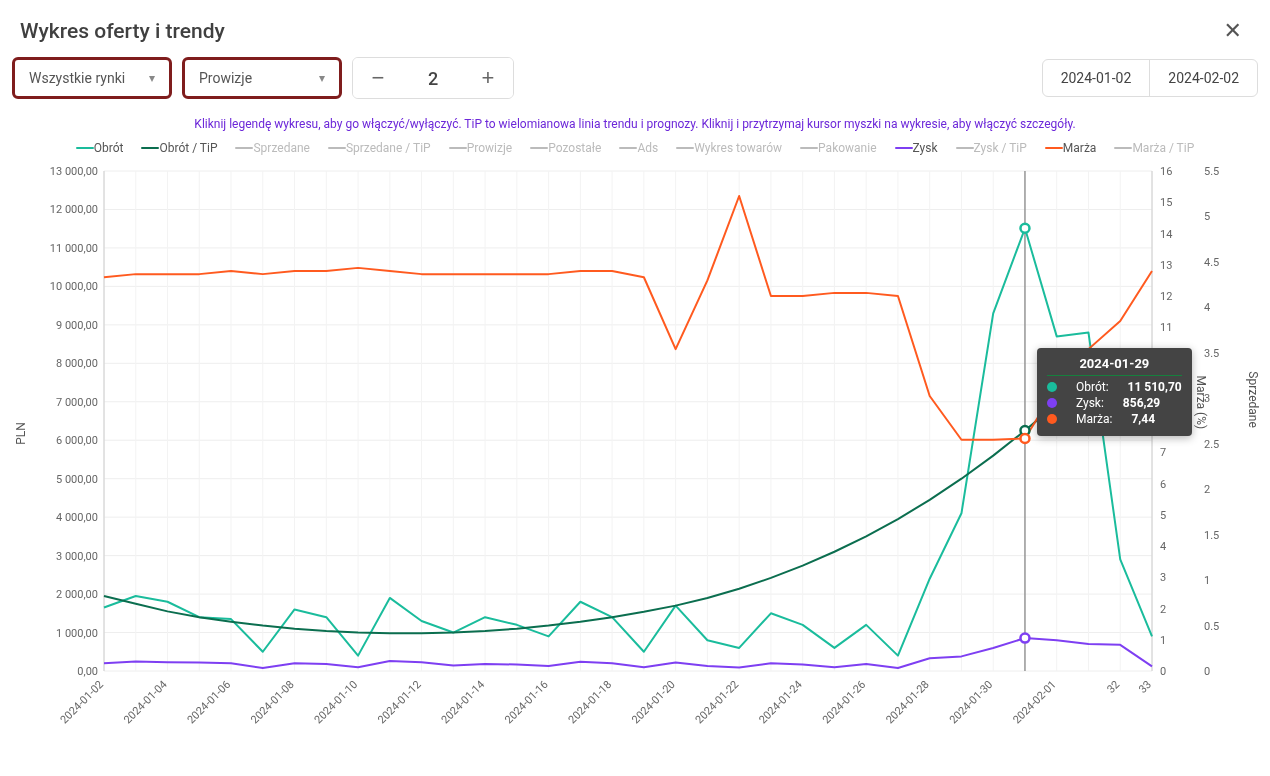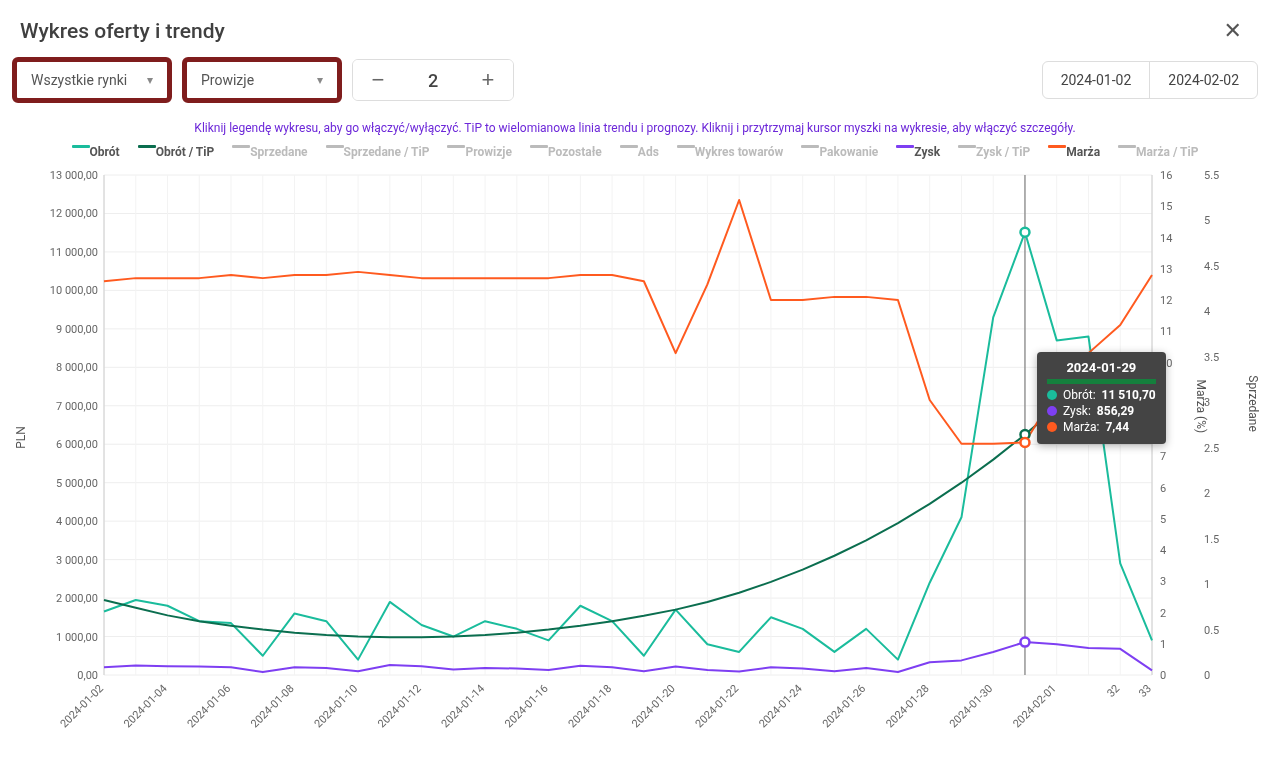--- a/index.html
+++ b/index.html
@@ -34,21 +34,21 @@
   .toolbar {
     display: flex;
     align-items: center;
     padding: 0 12px 12px 12px;
     gap: 10px;
   }
   .dropdown {
     display: flex;
     align-items: center;
     justify-content: space-between;
-    border: 5px solid #7f1d1d;
+    border: 3px solid #7f1d1d;
     border-radius: 6px;
     padding: 10px 14px;
     font-size: 14px;
     color: #555;
     min-width: 160px;
     cursor: pointer;
     background: #fff;
   }
   .dropdown .chev { color: #888; font-size: 12px; margin-left: 10px; }
   .stepper {
@@ -100,24 +100,23 @@
     display: flex;
     gap: 18px;
     justify-content: center;
     align-items: center;
     flex-wrap: wrap;
     padding: 4px 40px 6px 40px;
     font-size: 12px;
   }
   .legend-item {
     display: flex;
-    align-items: flex-start;
+    align-items: center;
     cursor: pointer;
     color: #555;
-    font-weight: bold;
   }
   .legend-item.disabled { color: #bbb; }
   .legend-swatch {
     width: 18px;
     height: 2.5px;
     border-radius: 1px;
   }
   .chart-wrap {
     position: relative;
     margin: 0 18px;
@@ -132,29 +131,29 @@
     font-size: 12px;
     border-radius: 4px;
     padding: 8px 10px;
     pointer-events: none;
     box-shadow: 0 2px 8px rgba(0,0,0,0.3);
     white-space: nowrap;
   }
   .tooltip .tt-title {
     font-weight: bold;
     text-align: center;
-    border-bottom: 5px solid #15803d;
+    border-bottom: 1px solid #15803d;
     padding-bottom: 4px;
     margin-bottom: 4px;
     font-size: 13px;
   }
   .tooltip .tt-row {
     display: flex;
     align-items: center;
-    gap: 6px;
+    gap: 19px;
     margin: 2px 0;
   }
   .tooltip .tt-dot {
     width: 10px;
     height: 10px;
     border-radius: 50%;
   }
   .tooltip .tt-val { font-weight: bold; }
   .axis-label-left {
     position: absolute;

